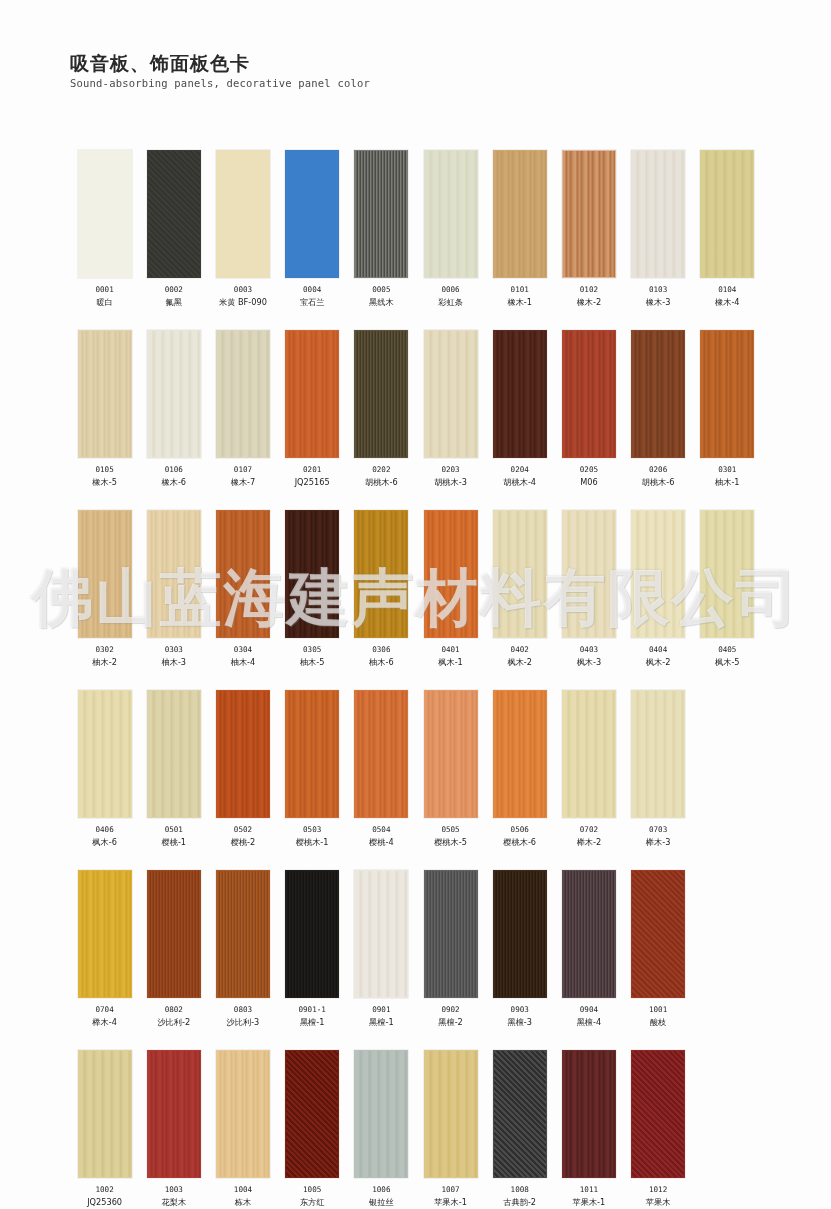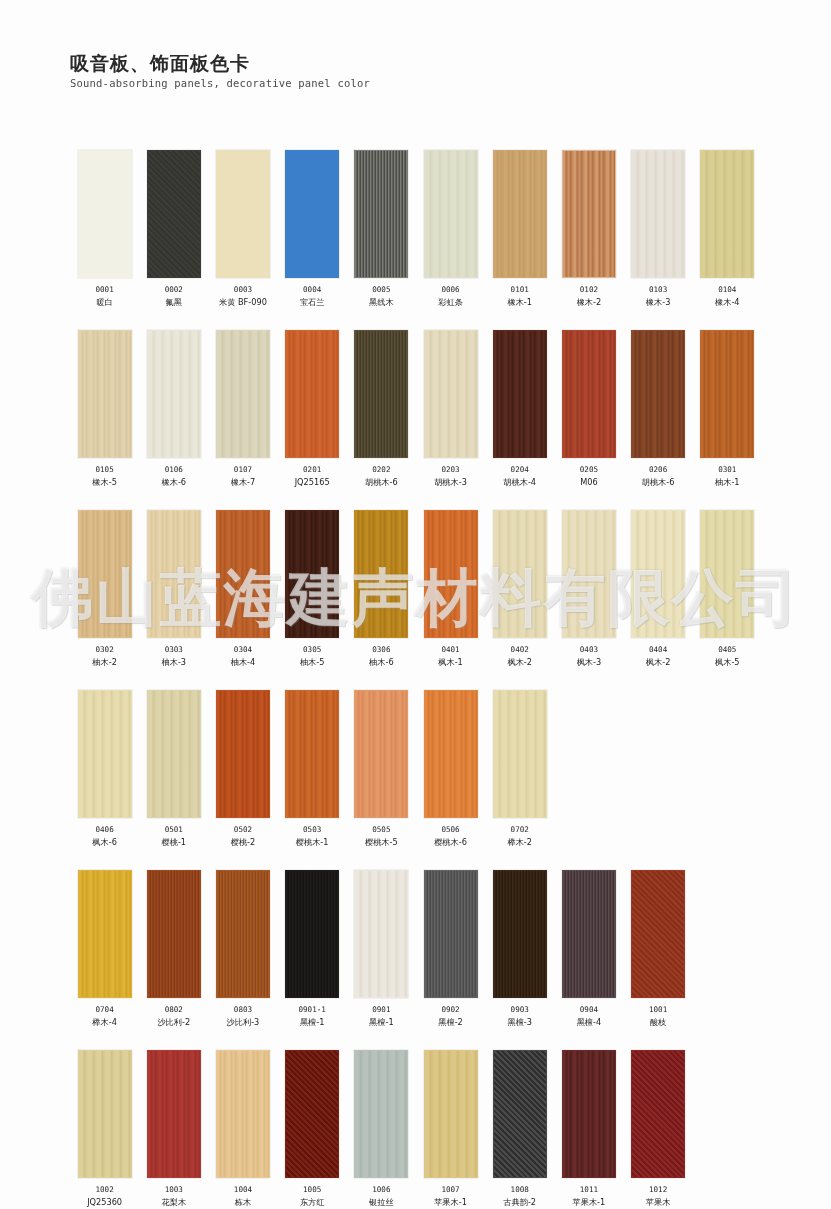--- a/index.html
+++ b/index.html
@@ -343,39 +343,53 @@
           <div class="name">樱桃-2</div>
         </div>
         <div class="cell">
           <div class="swatch" style="background: rgb(207, 106, 42);">
             <div class="grain" style="background: repeating-linear-gradient(90deg, rgb(207, 106, 42) 0px, rgb(207, 106, 42) 2px, rgb(184, 87, 33) 3px, rgb(207, 106, 42) 6px, rgb(184, 87, 33) 7px, rgb(207, 106, 42) 11px);"></div>
           </div>
           <div class="code">0503</div>
           <div class="name">樱桃木-1</div>
         </div>
         <div class="cell">
+          <div class="swatch" style="background: rgb(217, 117, 58);">
+            <div class="grain" style="background: repeating-linear-gradient(90deg, rgb(217, 117, 58) 0px, rgb(217, 117, 58) 2px, rgb(195, 97, 44) 3px, rgb(217, 117, 58) 6px, rgb(195, 97, 44) 7px, rgb(217, 117, 58) 11px);"></div>
+          </div>
+          <div class="code">0504</div>
+          <div class="name">樱桃-4</div>
+        </div>
+        <div class="cell">
           <div class="swatch" style="background: rgb(229, 154, 106);">
             <div class="grain" style="background: repeating-linear-gradient(90deg, rgb(229, 154, 106) 0px, rgb(229, 154, 106) 2px, rgb(217, 136, 87) 3px, rgb(229, 154, 106) 6px, rgb(217, 136, 87) 7px, rgb(229, 154, 106) 11px);"></div>
           </div>
           <div class="code">0505</div>
           <div class="name">樱桃木-5</div>
         </div>
         <div class="cell">
           <div class="swatch" style="background: rgb(228, 136, 63);">
             <div class="grain" style="background: repeating-linear-gradient(90deg, rgb(228, 136, 63) 0px, rgb(228, 136, 63) 2px, rgb(212, 117, 49) 3px, rgb(228, 136, 63) 6px, rgb(212, 117, 49) 7px, rgb(228, 136, 63) 11px);"></div>
           </div>
           <div class="code">0506</div>
           <div class="name">樱桃木-6</div>
         </div>
         <div class="cell">
           <div class="swatch" style="background: rgb(230, 220, 176);">
             <div class="grain" style="background: repeating-linear-gradient(90deg, rgb(230, 220, 176) 0px, rgb(230, 220, 176) 4px, rgb(218, 207, 156) 5px, rgb(230, 220, 176) 9px);"></div>
           </div>
           <div class="code">0702</div>
           <div class="name">榉木-2</div>
+        </div>
+        <div class="cell">
+          <div class="swatch" style="background: rgb(232, 224, 187);">
+            <div class="grain" style="background: repeating-linear-gradient(90deg, rgb(232, 224, 187) 0px, rgb(232, 224, 187) 4px, rgb(221, 212, 168) 5px, rgb(232, 224, 187) 9px);"></div>
+          </div>
+          <div class="code">0703</div>
+          <div class="name">榉木-3</div>
         </div>
       </div>
       <div class="row">
         <div class="cell">
           <div class="swatch" style="background: rgb(223, 179, 53);">
             <div class="grain" style="background: repeating-linear-gradient(90deg, rgb(223, 179, 53) 0px, rgb(223, 179, 53) 2px, rgb(207, 162, 39) 3px, rgb(223, 179, 53) 6px, rgb(207, 162, 39) 7px, rgb(223, 179, 53) 11px);"></div>
           </div>
           <div class="code">0704</div>
           <div class="name">榉木-4</div>
         </div>

